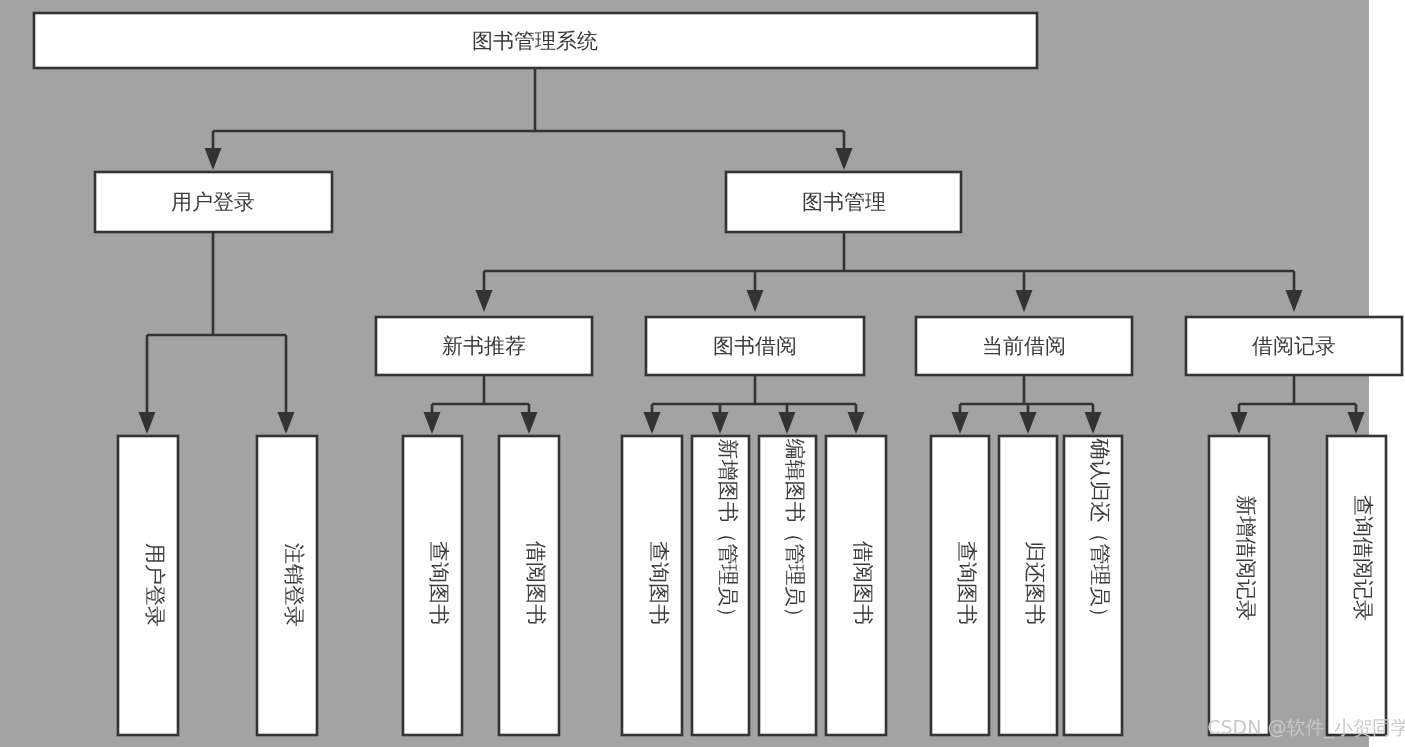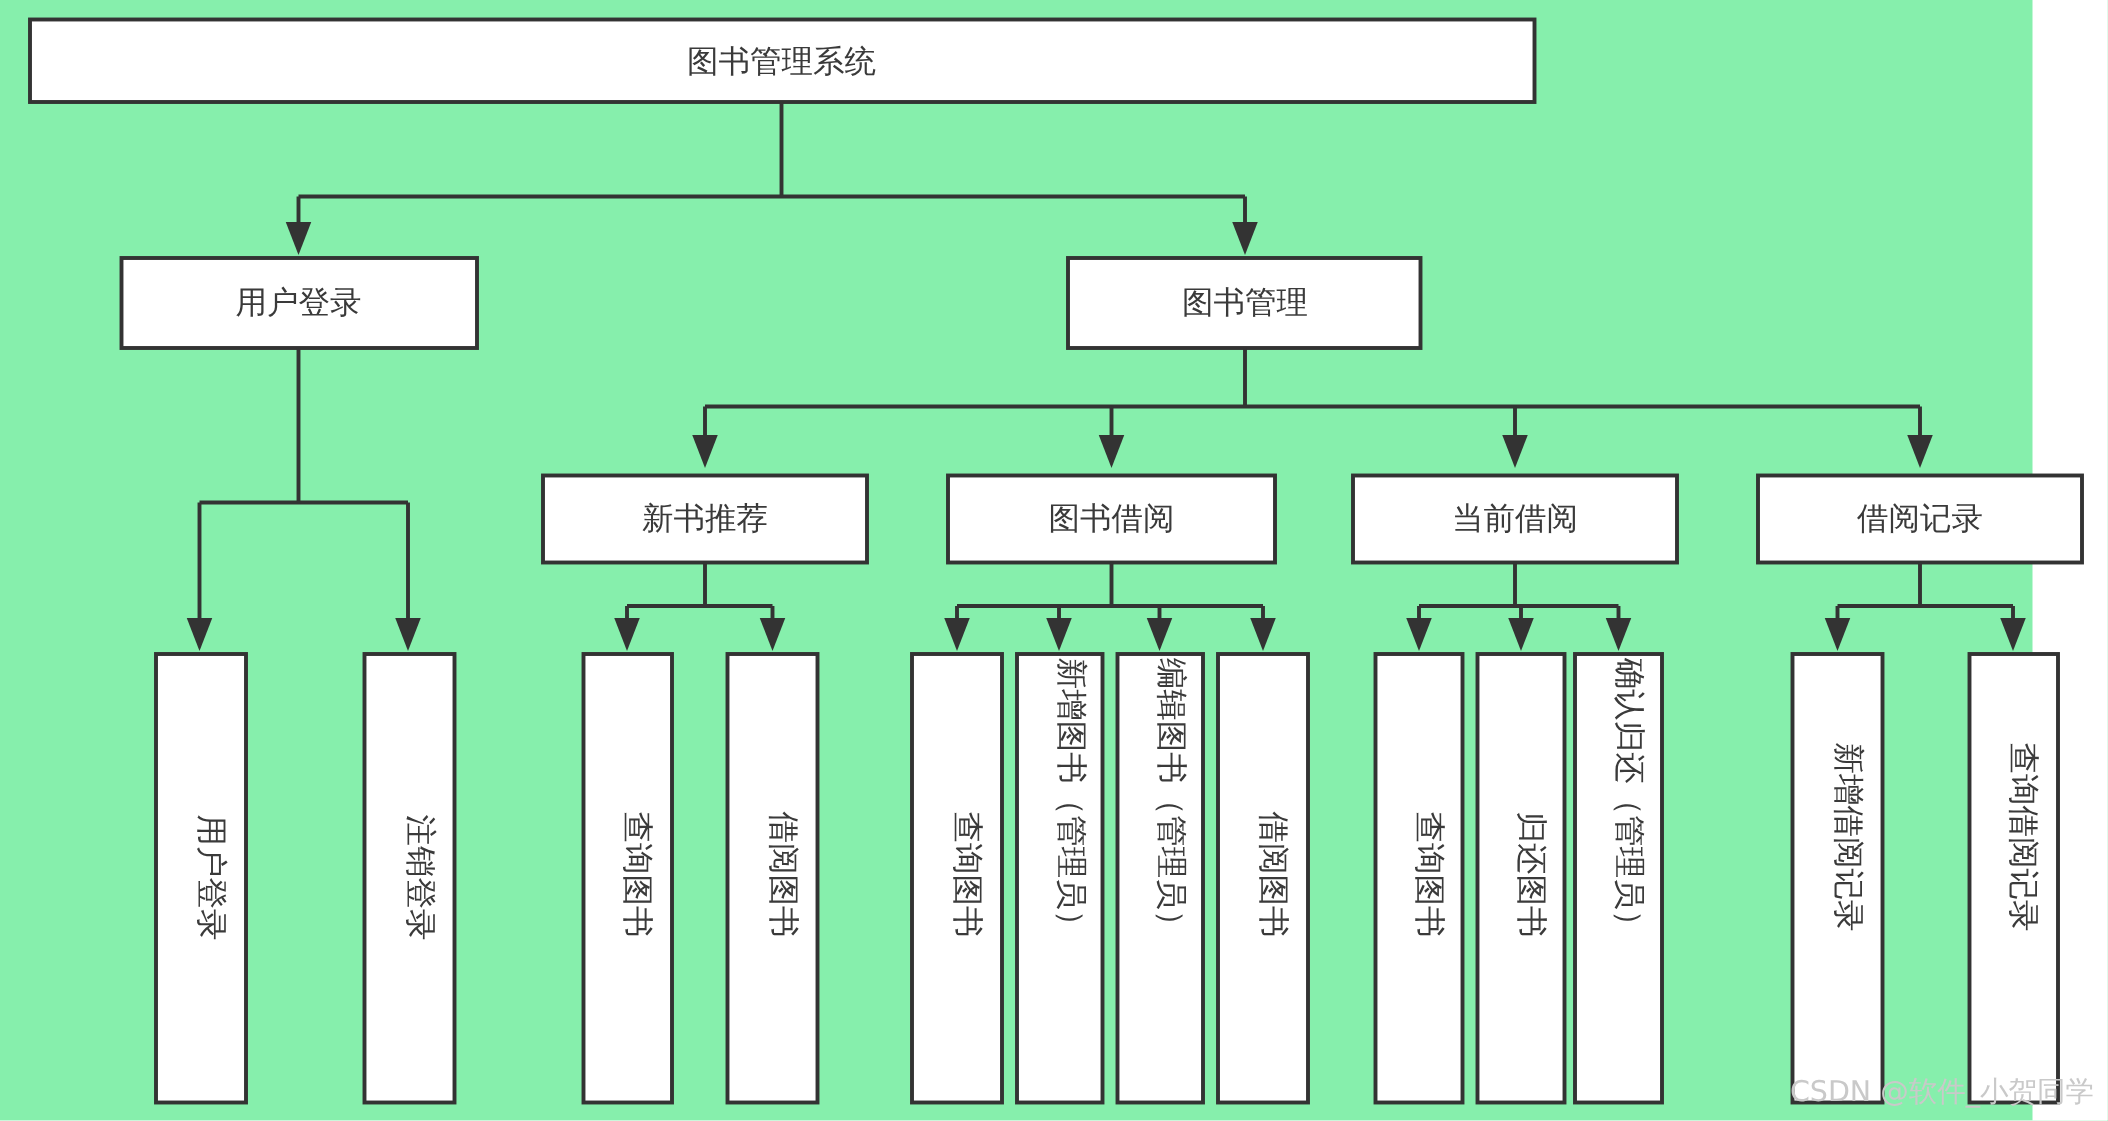--- a/index.html
+++ b/index.html
@@ -11,21 +11,22 @@
   body {
     width: 1405px;
     height: 747px;
     font-family: "DejaVu Sans", "Liberation Sans", sans-serif;
     overflow: hidden;
   }
   #diagram-root {
     position: relative;
     width: 1355px;
     height: 747px;
-    background: #86efac;
+    background: #a3a3a3;
+    padding-left: 14px;
   }
   svg.diagram-canvas {
     display: block;
     width: 1405px;
     height: 747px;
   }
   .node-box {
     fill: #ffffff;
     stroke: #333333;
     stroke-width: 2.6;

